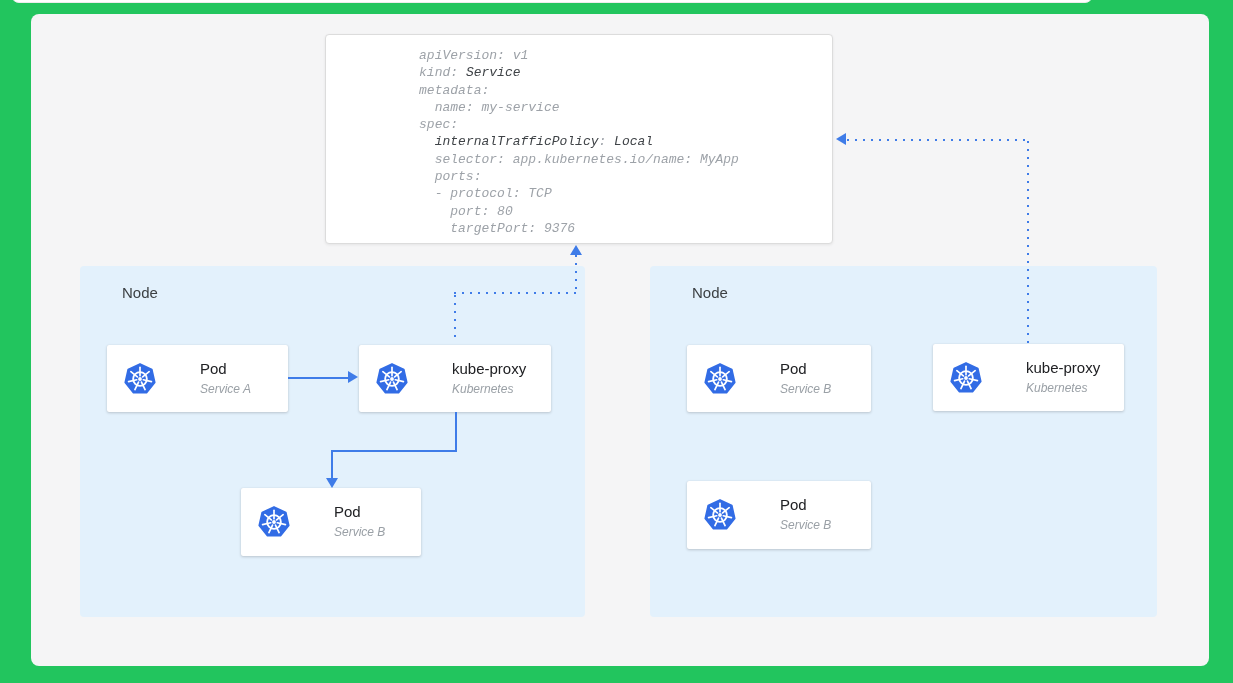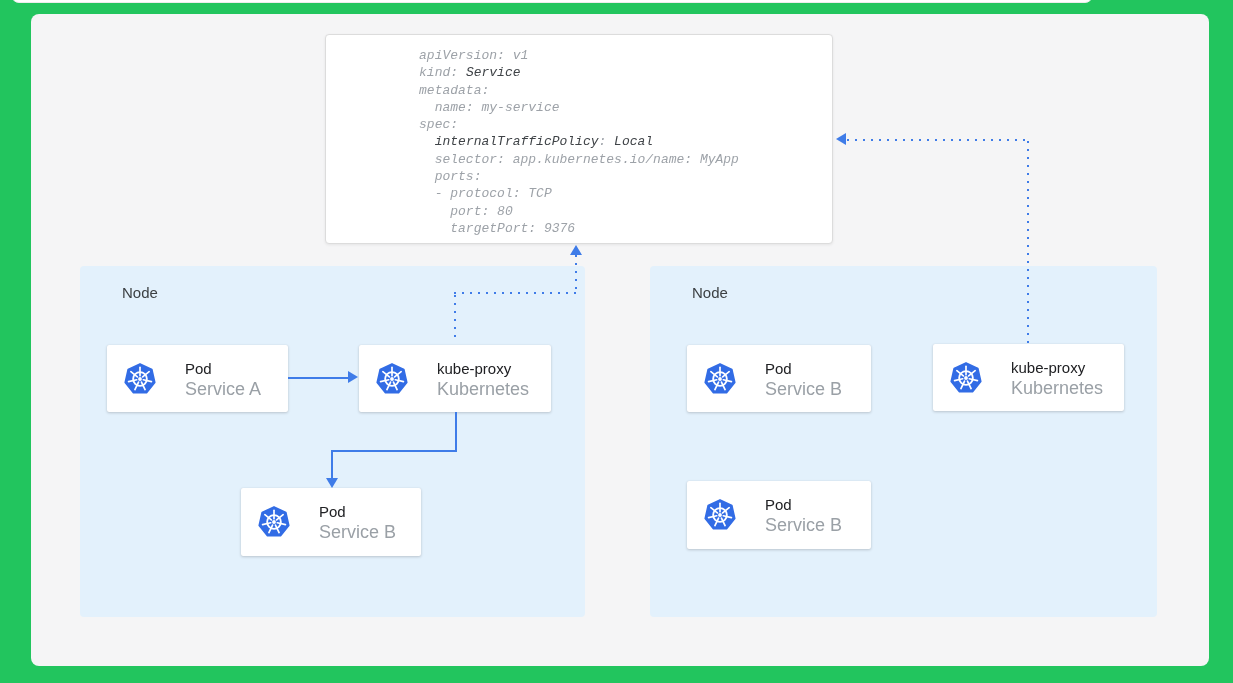--- a/index.html
+++ b/index.html
@@ -40,23 +40,23 @@
   .node-label {
     position:absolute; left:17px; top:18px;
     font-size:15px; color:#3c4043;margin-left:25px;
   }
   .card {
     position:absolute; background:#ffffff; border-radius:2px;
     box-shadow:0 1px 3px rgba(0,0,0,0.18), 0 0 1px rgba(0,0,0,0.10);
     display:flex; align-items:center; padding-left:15px;
   }
   .card .k8s-icon { width:36px; height:36px; flex:0 0 36px; display:block; }
-  .card .txt { margin-left:27px; }
+  .card .txt { margin-left:42px; }
   .card .title { font-size:15px; line-height:19px; color:#202124; }
-  .card .subtitle { font-size:18px; line-height:19px; color:#9aa0a6; margin-top:2px; }
+  .card .subtitle { font-size:12px; line-height:19px; color:#9aa0a6; margin-top:2px;font-style:italic; }
   .card-pod-a   { left:107px; top:345px; width:181px; height:67px; }
   .card-kp-l    { left:359px; top:345px; width:192px; height:67px; }
   .card-pod-b-l { left:241px; top:488px; width:180px; height:68px; }
   .card-pod-b-r1{ left:687px; top:345px; width:184px; height:67px; }
   .card-kp-r    { left:933px; top:344px; width:191px; height:67px; }
   .card-pod-b-r2{ left:687px; top:481px; width:184px; height:68px; }
 
   .seg { position:absolute; }
   .solid-h { height:2px; background:var(--blue); }
   .solid-v { width:2px; background:var(--blue); }

